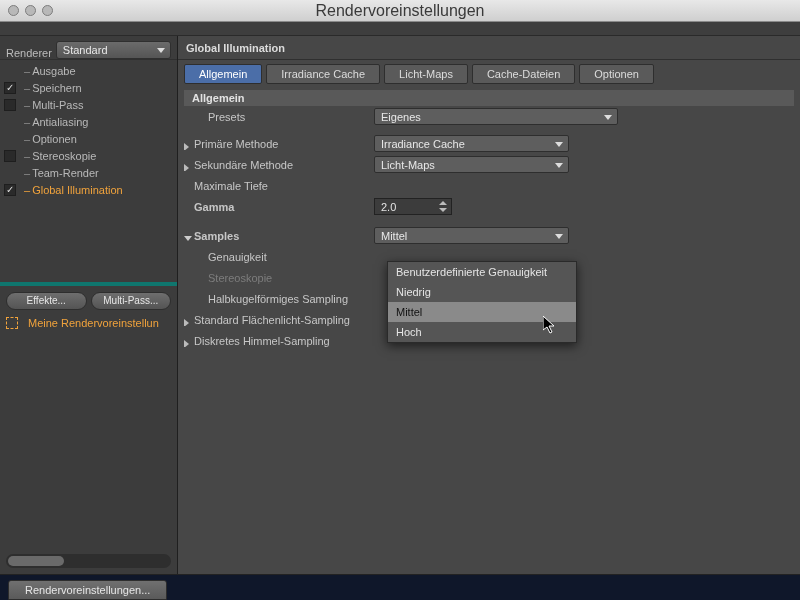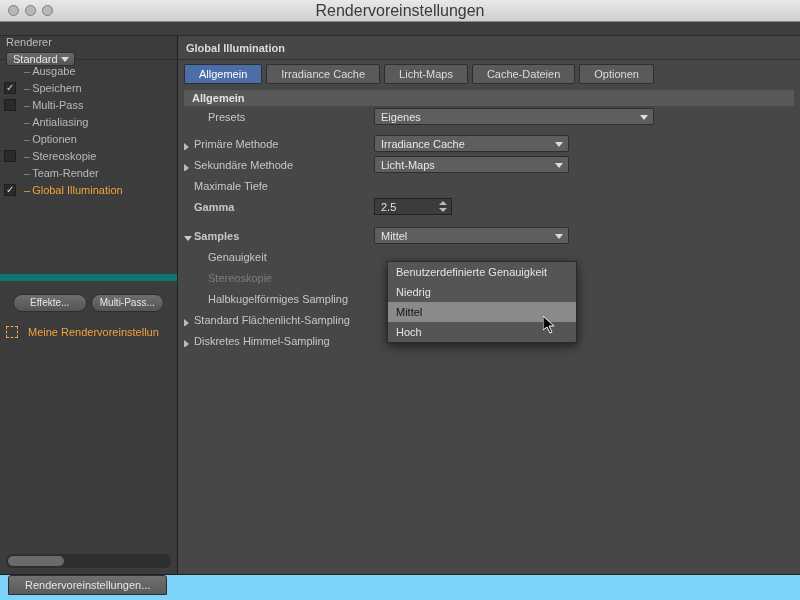--- a/index.html
+++ b/index.html
@@ -11,38 +11,38 @@
   .traffic { display:flex; gap:6px; padding-left:8px; }
   .tl { width:11px; height:11px; border-radius:50%; background:#b8b8b8; border:1px solid #7d7d7d; }
   .titlebar .title { position:absolute; left:0; right:0; text-align:center; color:#3a3a3a; font-size:16px; }
 
   .dragbar { height:14px; background:#3e3e3e; border-bottom:1px solid #2a2a2a; }
 
   .main { display:flex; height:calc(600px - 22px - 14px - 26px); }
 
   
   .sidebar { width:178px; background:#3c3c3c; border-right:1px solid #1f1f1f; display:flex; flex-direction:column; }
-  .rend-row { display:flex; align-items:flex-start; height:24px; padding:0 6px; gap:4px; border-bottom:1px solid #2f2f2f;flex-direction:column;}
+  .rend-row { display:flex; align-items:flex-end; height:24px; padding:0 6px; gap:4px; border-bottom:1px solid #2f2f2f;}
   .rend-row .lbl { color:#bcbcbc; }
   .combo { flex:1; background:linear-gradient(#6b6b6b,#555); border:1px solid #2f2f2f; border-radius:3px;
            height:18px; display:flex; align-items:center; padding:0 16px 0 6px; color:#e8e8e8; position:relative; }
   .combo::after { content:""; position:absolute; right:5px; top:50%; margin-top:-2px; width:0;height:0;
                   border-left:4px solid transparent; border-right:4px solid transparent; border-top:5px solid #ddd;}
 
   .tree { flex:1; padding:2px 0; }
   .tree-row { display:flex; align-items:center; height:17px; padding-left:4px; }
   .cb { width:12px; height:12px; margin-right:8px; border:1px solid #1e1e1e; background:#2a2a2a;}
   .cb.blank { border:none; background:transparent;}
   .cb.checked::after { content:"✓"; color:#ddd; font-size:10px; position:relative; top:-2px; left:1px; }
   .dash { color:#8e8e8e; margin-right:2px; }
   .tree-row .txt { color:#b9b9b9; }
   .tree-row.sel .txt { color:#f1a33c; }
   .tree-row.sel .dash { color:#f1a33c; }
 
-  .side-buttons { display:flex; gap:4px; padding:13px; border-top:7px solid #0f766e;}
+  .side-buttons { display:flex; gap:4px; padding:6px; border-top:4px solid #0f766e;}
   .pill { flex:1 1 0; background:linear-gradient(#6e6e6e,#545454); border:1px solid #2e2e2e; border-radius:9px;
           height:18px; text-align:center; line-height:16px; color:#e6e6e6; font-size:10px; }
 
   .preset-line { display:flex; align-items:center; height:18px; padding:2px 6px 6px; gap:10px;}
   .preset-line .txt { color:#f1a33c; }
   .preset-ico { width:12px;height:12px; border:1px dashed #f1a33c; }
 
   .hscroll { height:14px; margin:2px 6px 6px; background:#2e2e2e; border-radius:7px; position:relative;}
   .hscroll .thumb { position:absolute; left:2px; top:2px; height:10px; width:56px; background:#6a6a6a; border-radius:5px;}
 
@@ -78,21 +78,21 @@
   .spin .arr::after  { bottom:2px; border-top:4px solid #bbb; }
 
   
   .menu { position:absolute; left:387px; top:261px; width:190px; background:#555; border:1px solid #2a2a2a;
           box-shadow:0 3px 10px rgba(0,0,0,0.6); z-index:10; }
   .menu .item { padding:4px 8px; color:#e5e5e5; }
   .menu .item.hov { background:#8a8a8a; color:#111; }
 
   .cursor { position:absolute; z-index:20; pointer-events:none; }
 
-  .statusbar { height:26px; background:#7dd3fc; border-top:1px solid #222; display:flex; align-items:flex-start; }
+  .statusbar { height:26px; background:#0f172a; border-top:1px solid #222; display:flex; align-items:flex-end; }
   .status-tab { background:linear-gradient(#707070,#5a5a5a); border:1px solid #2d2d2d; border-radius:3px 3px 0 0;
                 padding:3px 16px; margin-left:8px; color:#e6e6e6; }
 </style>
 </head>
 <body>
 
 <div class="titlebar">
   <div class="traffic">
     <div class="tl"></div>
     <div class="tl"></div>
@@ -177,21 +177,21 @@
       <div class="tab">Irradiance Cache</div>
       <div class="tab">Licht-Maps</div>
       <div class="tab">Cache-Dateien</div>
       <div class="tab">Optionen</div>
     </div>
 
     <div class="sub-head">Allgemein</div>
 
     <div class="row">
       <div class="label" style="padding-left:24px;">Presets</div>
-      <div class="ctl" style="width:280px;">
+      <div class="ctl" style="width:244px;">
         <div class="dd">
           <span>Eigenes</span>
         </div>
       </div>
     </div>
 
     <div style="height:6px"></div>
 
     <div class="row">
       <div class="label exp">Primäre Methode</div>
@@ -209,21 +209,21 @@
       </div>
         </div>
     </div>
     <div class="row">
       <div class="label">Maximale Tiefe</div>
     </div>
     <div class="row">
       <div class="label header">Gamma</div>
       <div class="ctl">
           <div class="spin">
-        <span>2.5</span>
+        <span>2.0</span>
             <span class="arr"></span>
       </div>
         </div>
     </div>
 
     <div style="height:8px"></div>
 
     <div class="row">
       <div class="label header open">Samples</div>
       <div class="ctl">

